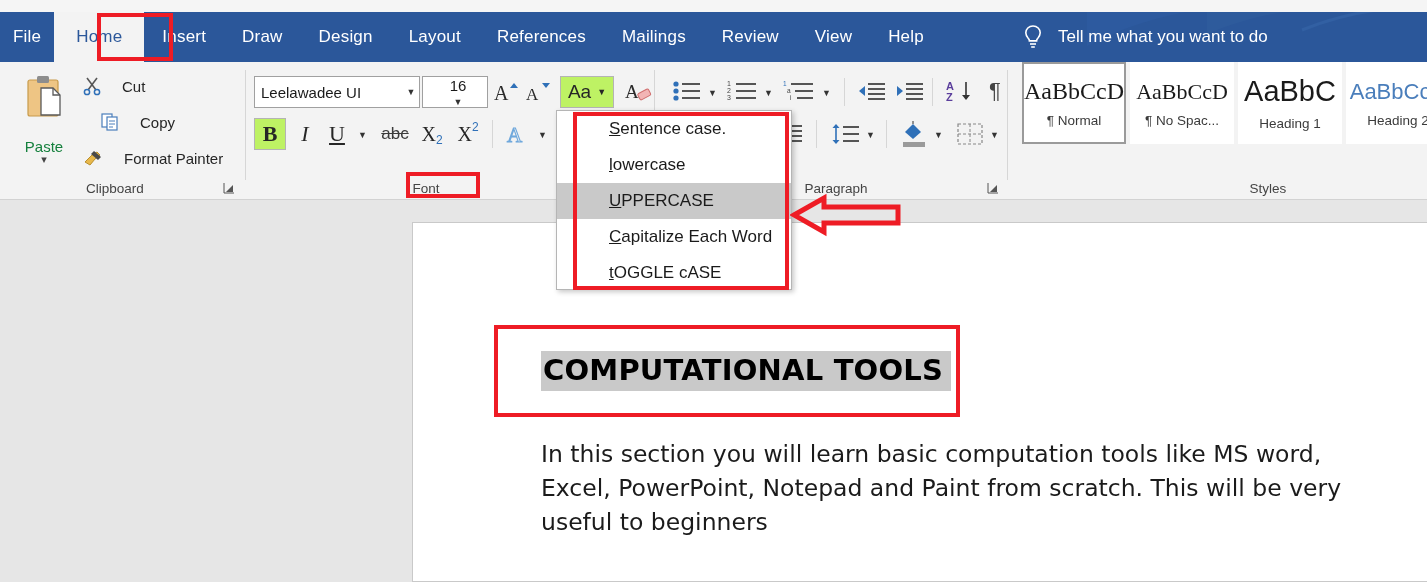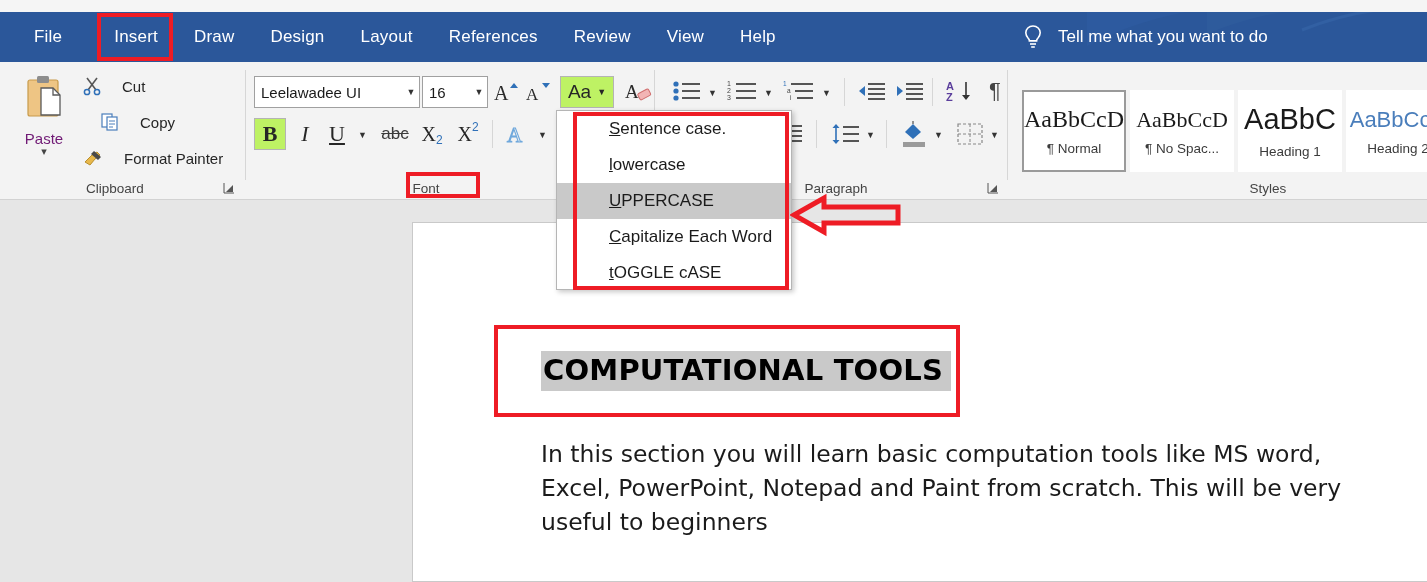--- a/index.html
+++ b/index.html
@@ -69,21 +69,21 @@
   .launcher {
     position: absolute; bottom: 5px; width: 14px; height: 14px;
   }
 
   
   .paste-btn {
     position: absolute; left: 10px; top: 10px; width: 68px; height: 104px;
     display: flex; flex-direction: column; align-items: center;
     cursor: pointer;
   }
-  .paste-label { font-size: 15px; color: #701a75; margin-top: 4px; }
+  .paste-label { font-size: 15px; color: #15803d; margin-top: 12px; }
   .chev { font-size: 11px; color: #444; line-height: 9px; }
   .cbitem {
     position: absolute; display: flex; align-items: center; gap: 20px;
     font-size: 15px; color: #262626; cursor: pointer; white-space: nowrap;
   }
 
   
   .combo {
     position: absolute; background: #fff; border: 1px solid #a0a0a0;
     display: flex; align-items: center;
@@ -103,21 +103,21 @@
   .fsep { position: absolute; width: 1px; background: #d6d6d6; }
 
   
   .pbtn {
     position: absolute; display: flex; align-items: center; justify-content: center;
     cursor: pointer;
   }
 
   
   .stylecard {
-    position: absolute; top: 28px; width: 104px; height: 82px;
+    position: absolute; top: 0; width: 104px; height: 82px;
     background: #fff;
     display: flex; flex-direction: column; align-items: center; justify-content: center;
     cursor: pointer;
   }
   .stylecard.sel { border: 2px solid #9a9a9a; background:#fff; }
   .style-prev { font-family: "Liberation Serif", serif; color: #1a1a1a; }
   .style-name { font-size: 13.5px; color: #3b3b3b; margin-top: 8px; white-space: nowrap; }
 
   
   .canvas {
@@ -171,37 +171,43 @@
   <div class="top-sliver"></div>
 
   <div class="tabbar">
     <svg class="swirl" style="right:0; top:-18px;" width="520" height="60" viewBox="0 0 520 60">
       <path d="M180 52 C 260 8, 380 0, 520 6 L520 -6 L180 -6 Z" fill="#2f5ea6" opacity=".8"></path>
       <path d="M300 40 C 360 14, 430 8, 520 12 L520 2 L300 2 Z" fill="#34639f" opacity=".7"></path>
       <path d="M395 36 C 440 18, 480 12, 520 14" fill="none" stroke="#3b6cae" stroke-width="3" opacity=".8"></path>
     </svg>
 
     <div class="tabs">
-      <div class="tab" style="padding:0 34px">
+      <div class="tab" style="padding:0 13px">
           <span>File</span>
         </div>
+      <div class="tab active" style="padding:0 22px">
+          <span>Home</span>
+        </div>
       <div class="tab">
           <span>Insert</span>
         </div>
       <div class="tab">
           <span>Draw</span>
         </div>
       <div class="tab">
           <span>Design</span>
         </div>
       <div class="tab">
           <span>Layout</span>
         </div>
       <div class="tab">
           <span>References</span>
+        </div>
+      <div class="tab">
+          <span>Mailings</span>
         </div>
       <div class="tab">
           <span>Review</span>
         </div>
       <div class="tab">
           <span>View</span>
         </div>
       <div class="tab">
           <span>Help</span>
         </div>
@@ -266,21 +272,21 @@
         <path d="M11 4 L11 11 L4 11 Z" fill="#555"></path>
       </svg>
       <div class="grp-sep" style="left:245px;"></div>
     </div>
 
     <div class="grp" style="left:246px; width:410px;">
       <div class="combo" style="left:8px; top:14px; width:166px; height:32px;">
         <span class="cval">Leelawadee UI</span>
         <span class="carrow">▼</span>
       </div>
-      <div class="combo" style="left:176px; top:14px; width:66px; height:32px;">
+      <div class="combo" style="left:176px; top:14px; width:66px; height:32px;flex-direction:column;">
         <span class="cval">16</span>
         <span class="carrow">▼</span>
       </div>
 
       <div class="fbtn" style="left:246px; top:16px; width:28px; height:28px;">
         <svg width="26" height="24" viewBox="0 0 26 24">
           <text x="1" y="20" font-family="Liberation Serif, serif" font-size="20" fill="#2b2b2b">A</text>
           <path d="M17 8 L21 3 L25 8 Z" fill="#2f70b8"></path>
         </svg>
       </div>

